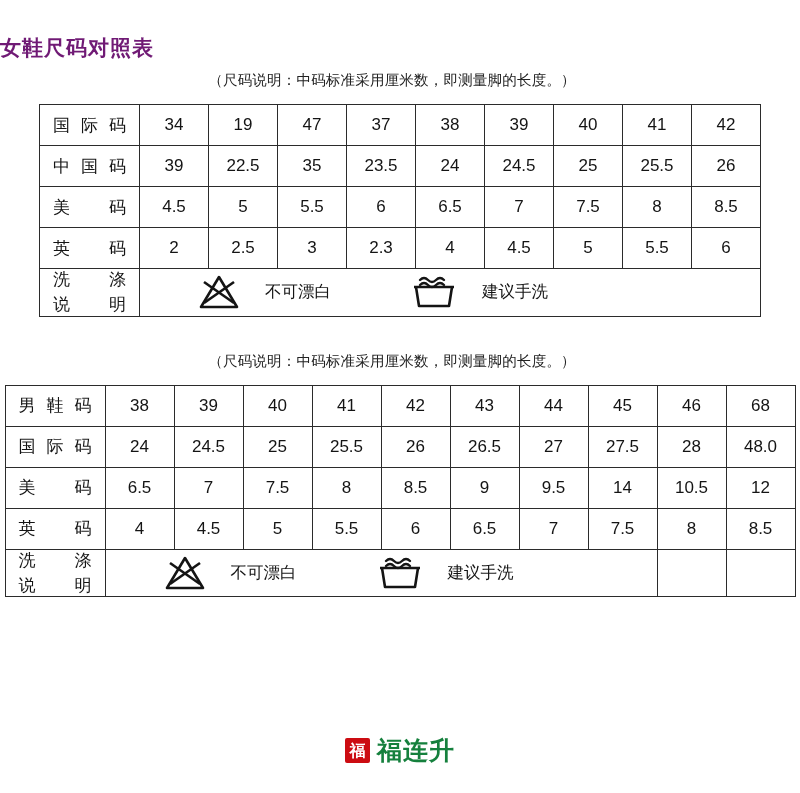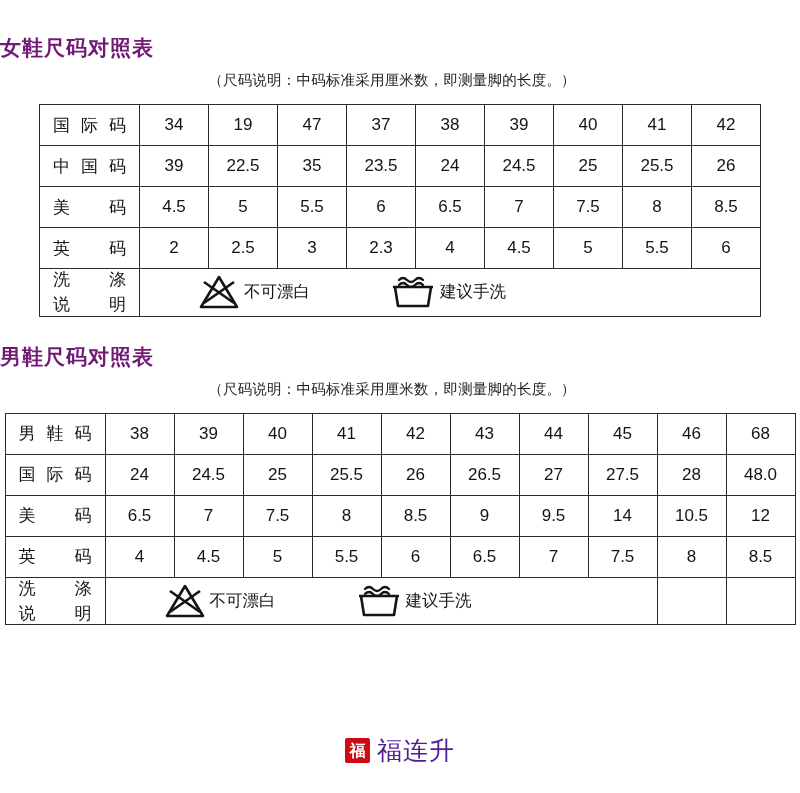--- a/index.html
+++ b/index.html
@@ -96,21 +96,21 @@
   }
   .wash-body-inner {
     display: flex;
     align-items: center;
     padding-left: 56px;
     gap: 12px;
   }
   .wash-item {
     display: flex;
     align-items: center;
-    gap: 4px;
+    gap: 25px;
   }
   .wash-item .lbl {
     font-size: 16.5px;
     color: #141414;
   }
   .wash-gap { width: 56px; }
 
   svg.icon { display: block; }
 
   .footer {
@@ -129,22 +129,22 @@
     background: #cc0c12;
     color: #ffffff;
     font-size: 16px;
     line-height: 25px;
     text-align: center;
     font-weight: bold;
     border-radius: 2px;
   }
   .logo-text {
     font-size: 25px;
-    font-weight: normal;
-    color: #4c1d95;
+    font-weight: bold;
+    color: #15803d;
     letter-spacing: 1px;
   }
 </style>
 </head>
 <body>
 
 <div class="page">
 
   <div class="section sec-women">
     <h1 class="title">女鞋尺码对照表</h1>
@@ -260,21 +260,20 @@
                 <span class="lbl">建议手洗</span>
               </div>
             </div>
           </td>
         </tr>
       </tbody>
     </table>
   </div>
 
   <div class="section sec-men">
-    <h1 class="title">男鞋尺码对照表</h1>
     <p class="subtitle">（尺码说明：中码标准采用厘米数，即测量脚的长度。）</p>
 
     <table class="size-table tbl-men">
       <tbody>
         <tr>
           <td class="rowhead">
             <div class="rowhead-inner">
               <span>男</span>
               <span>鞋</span>
               <span>码</span>

